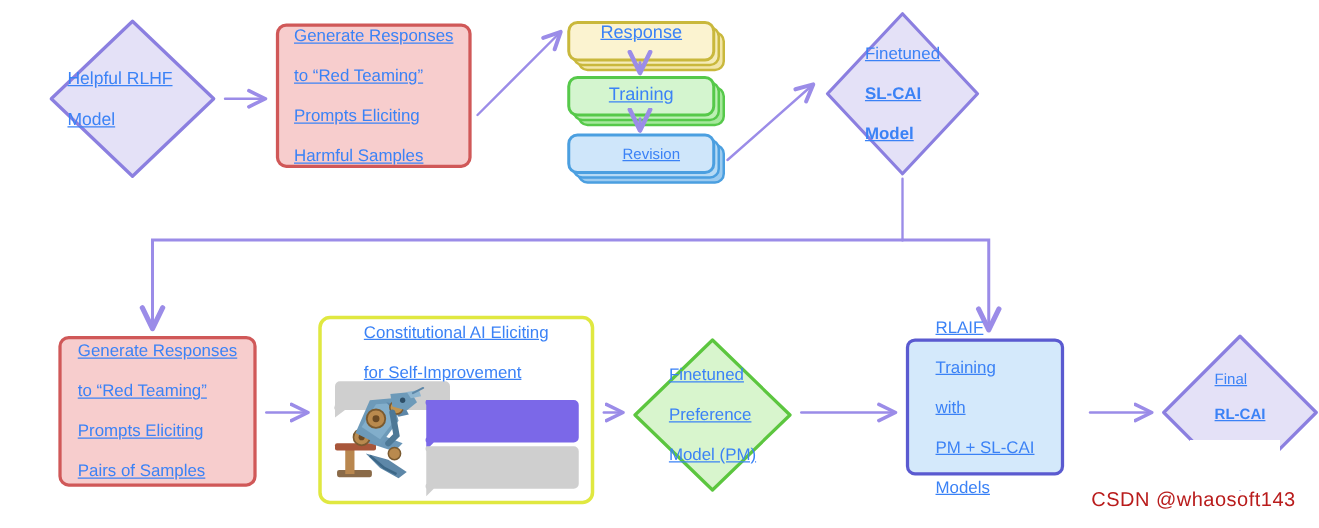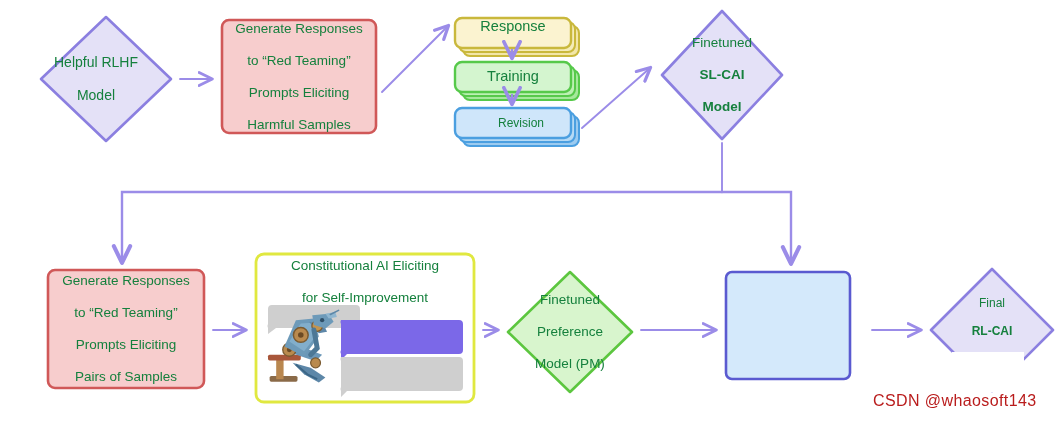--- a/index.html
+++ b/index.html
@@ -2,21 +2,21 @@
 <html><head>
 <meta charset="utf-8">
 <style>
   html,body{margin:0;padding:0;background:#ffffff;}
   body{width:1055px;height:422px;overflow:hidden;
        font-family:"Liberation Sans","DejaVu Sans",sans-serif;}
   #stage{position:relative;width:1055px;height:422px;background:#fff;}
   svg.layer{position:absolute;left:0;top:0;width:1055px;height:422px;}
 
   .nodetext{position:absolute;display:flex;align-items:center;justify-content:center;
-            text-align:center;color:#15803d;pointer-events:none;}
+            color:#3b82f6;pointer-events:none;text-decoration:underline;}
   .nodetext span{display:block;line-height:1.18;}
   .b{font-weight:bold;}
 
   .wm{position:absolute;left:873px;top:392px;font-size:16px;color:#b91c1c;
       letter-spacing:.4px;white-space:nowrap;}
 
   .clipwhite{position:absolute;background:#ffffff;}
 </style>
 </head>
 <body>
@@ -200,20 +200,29 @@
   </div>
 
   <div class="nodetext" style="left:512px;top:303px;width:116px;height:58px;font-size:13.5px;">
     <span>
       <span>Finetuned</span><br>
       <span>Preference</span><br>
       <span>Model (PM)</span>
     </span>
   </div>
 
+  <div class="nodetext" style="left:726px;top:284px;width:124px;height:84px;font-size:13.5px;">
+    <span>
+      <span>RLAIF</span><br>
+      <span>Training</span><br>
+      <span>with</span><br>
+      <span>PM + SL-CAI</span><br>
+      <span>Models</span>
+    </span>
+  </div>
 
   <div class="nodetext" style="left:938px;top:300px;width:108px;height:62px;font-size:12px;">
     <span>
       <span>Final</span><br>
       <span class="b">RL-CAI</span><br>
       <span class="b">Model</span>
     </span>
   </div>
 
   <div class="clipwhite" style="left:927px;top:362px;width:120px;height:30px;"></div>

